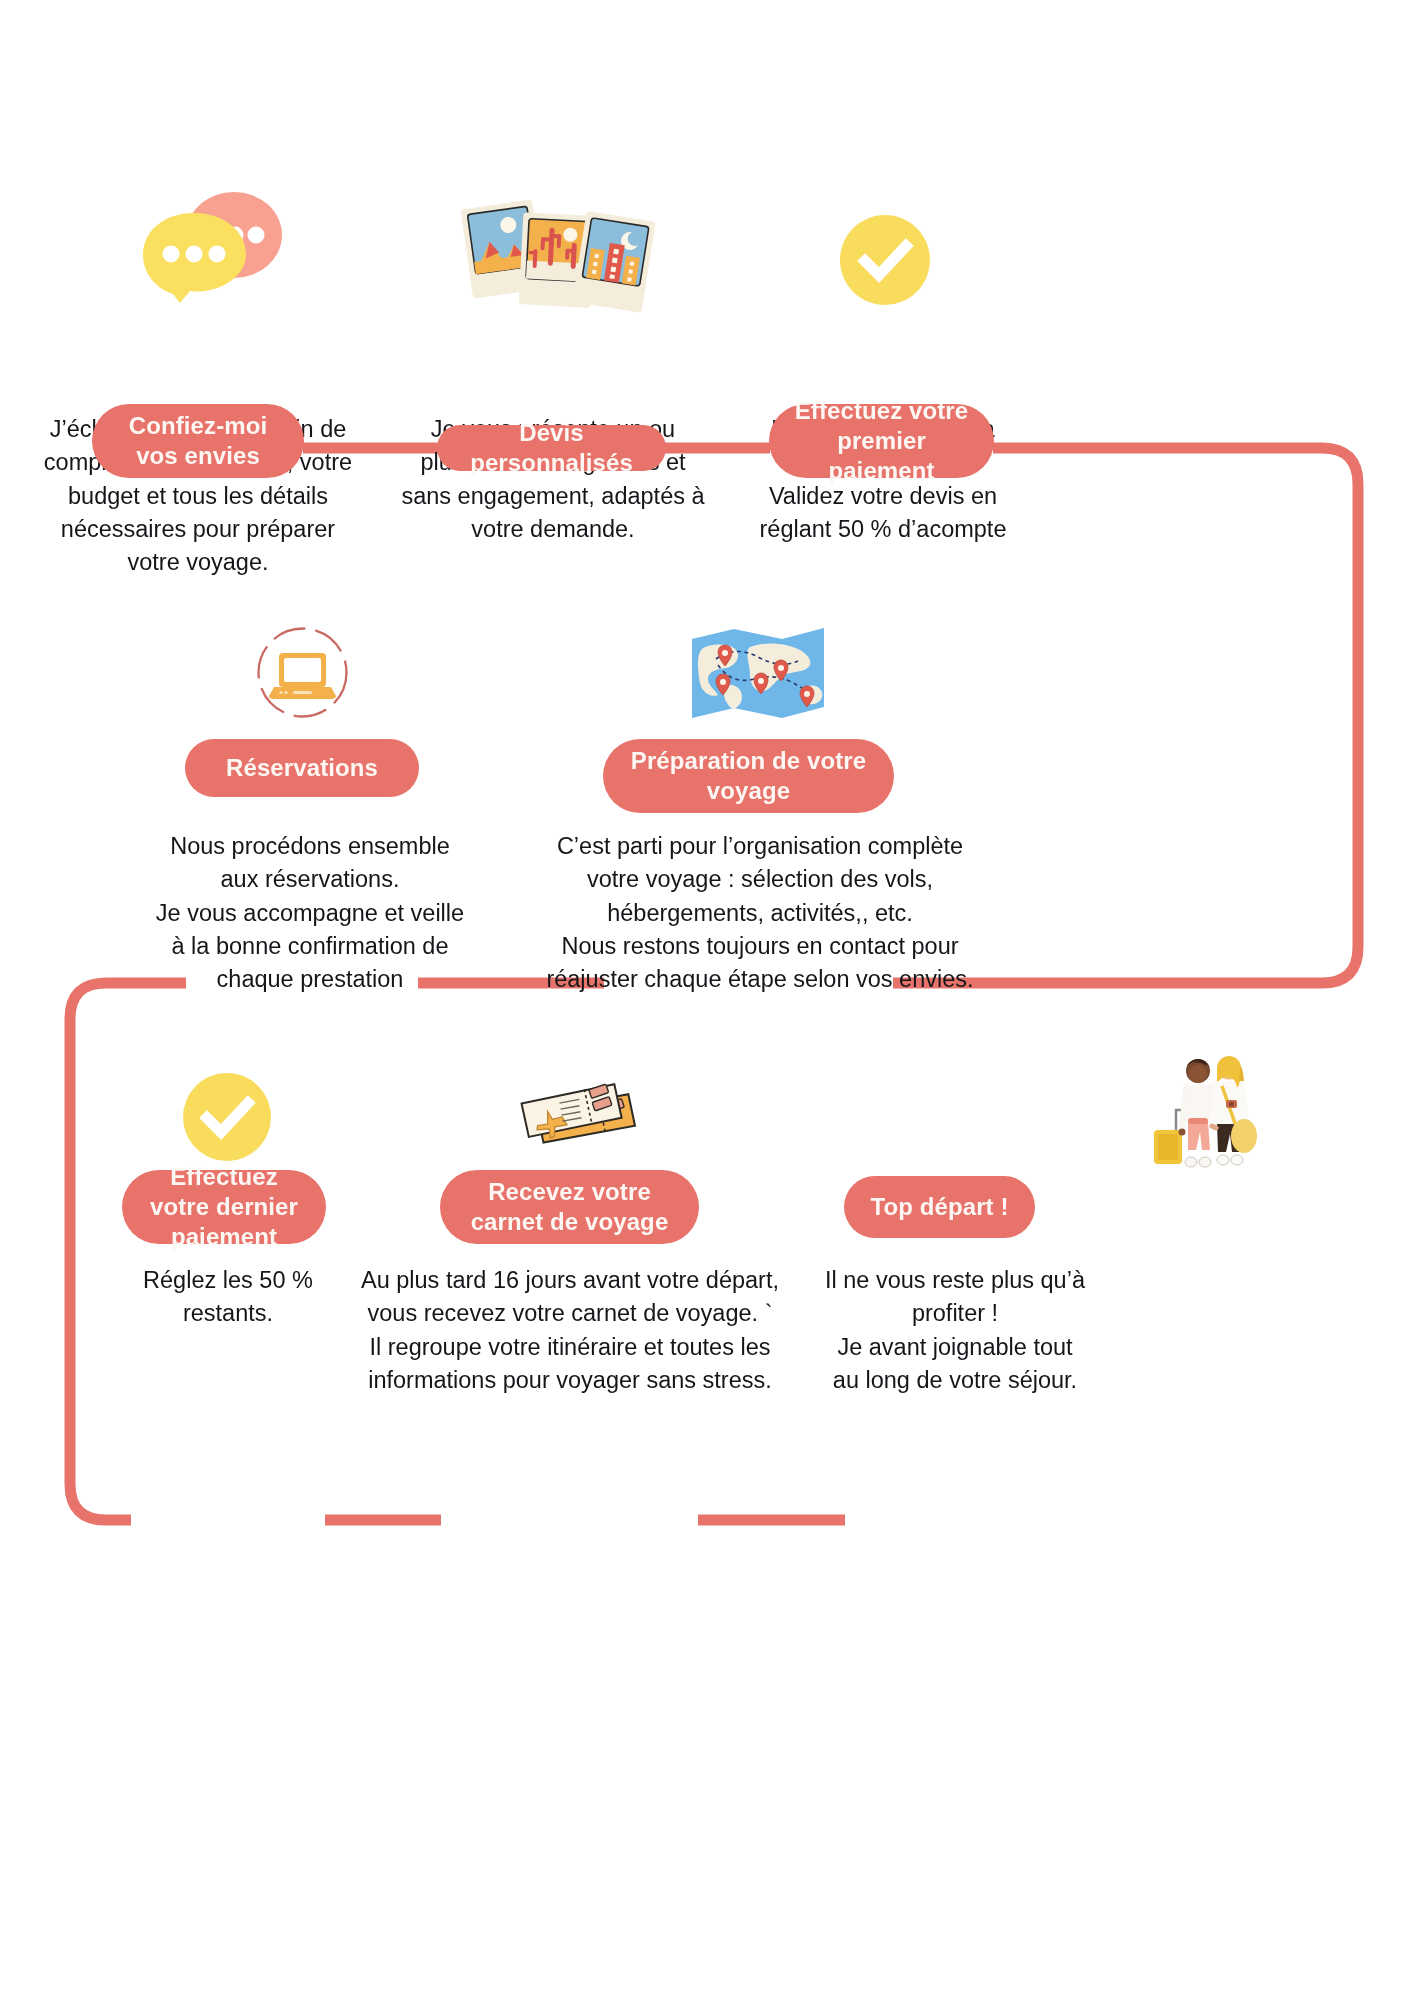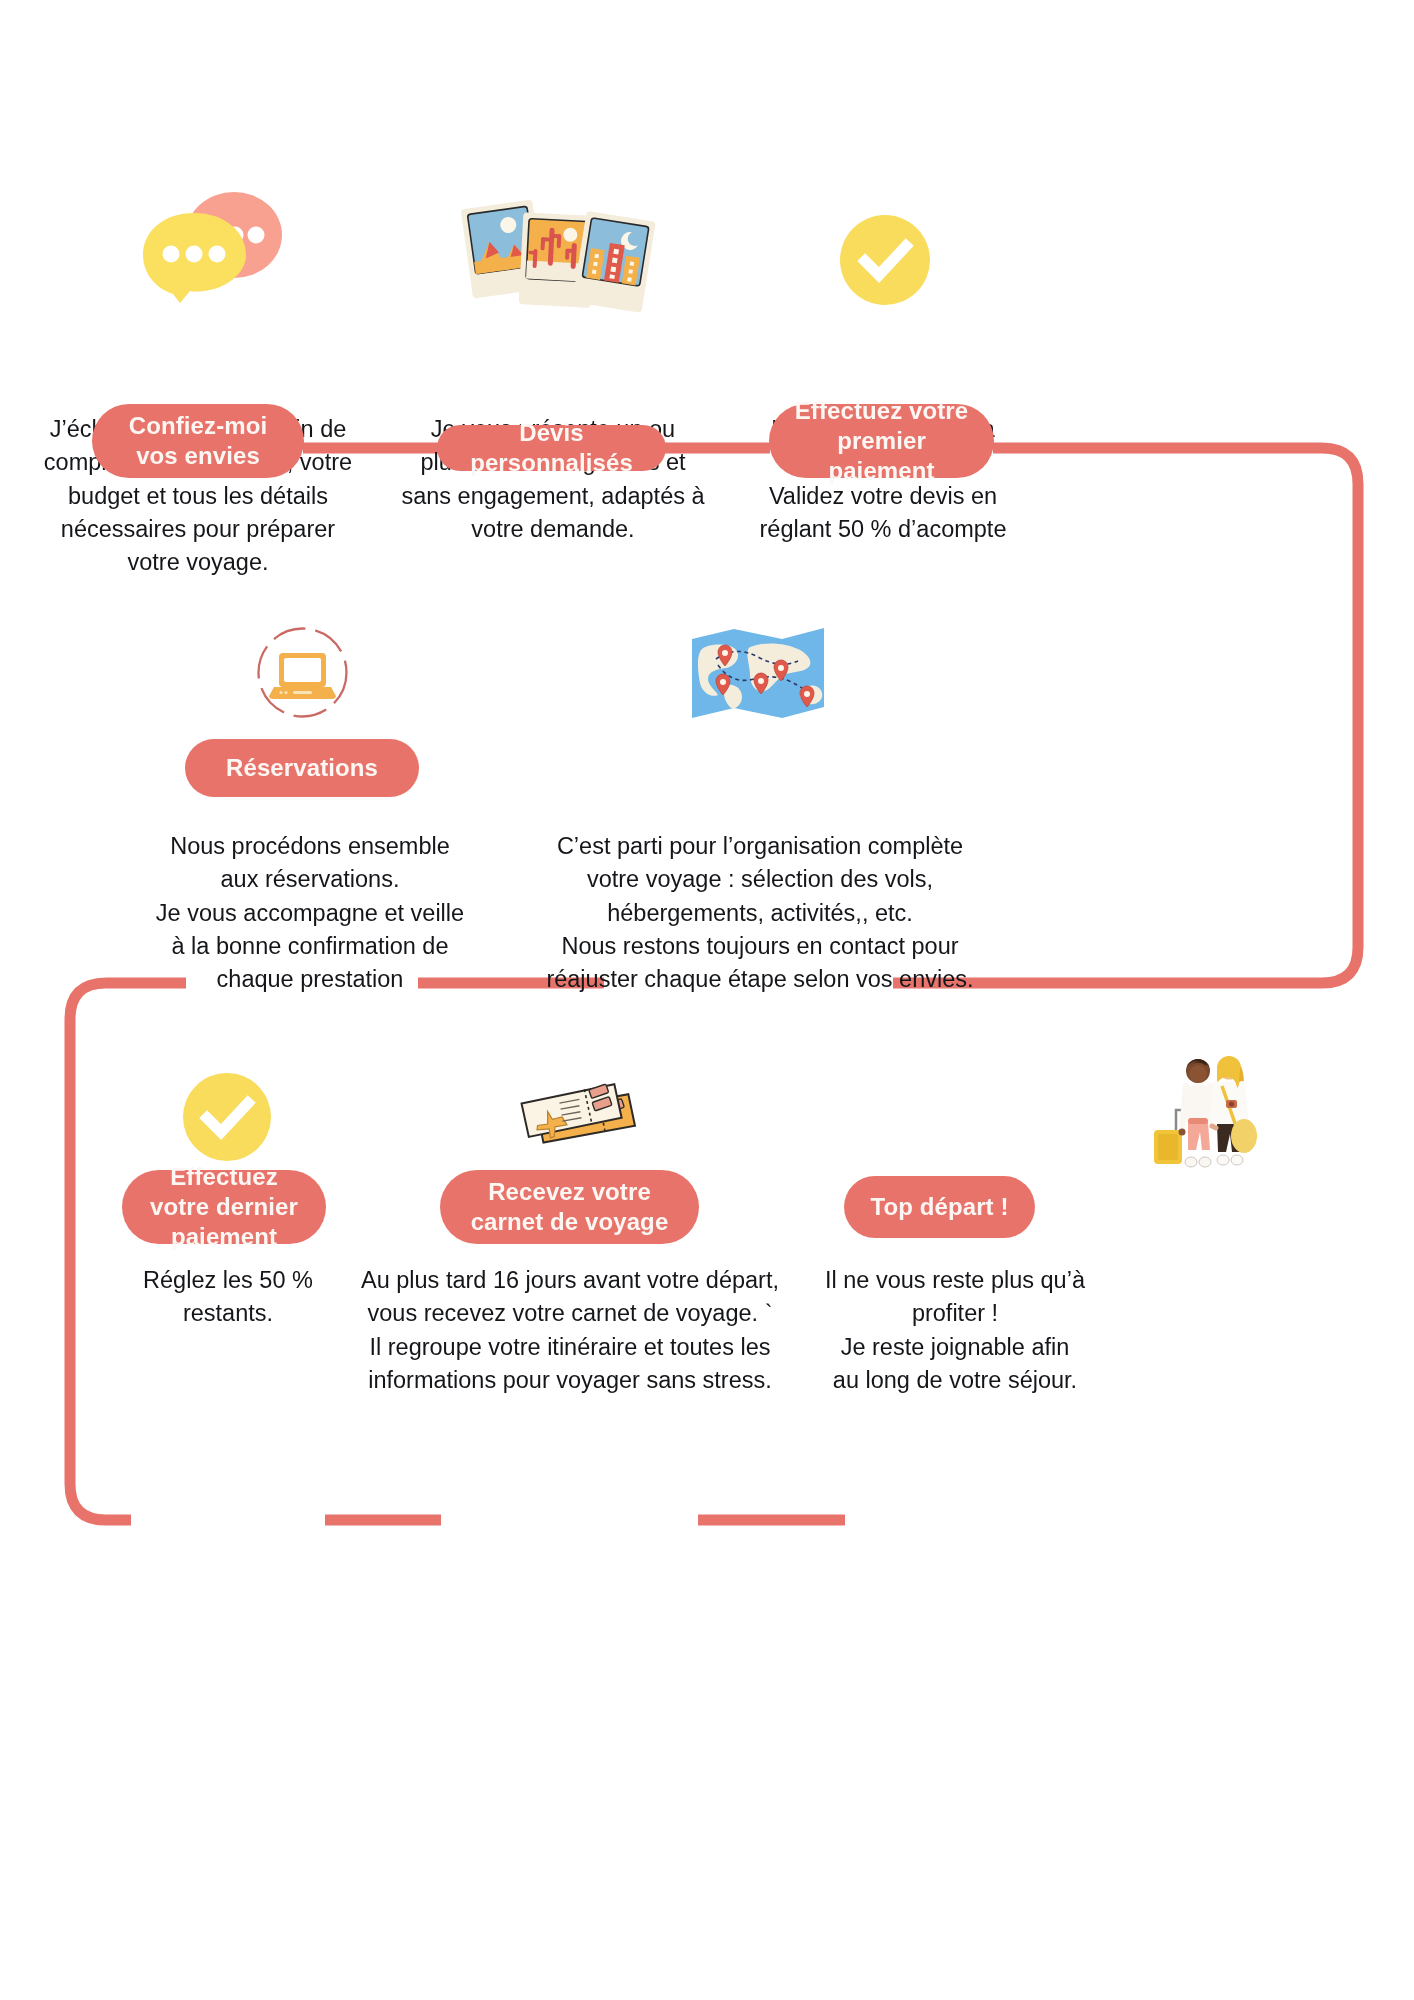--- a/index.html
+++ b/index.html
@@ -286,20 +286,22 @@
   <div class="pill" style="left:92px; top:404px; width:212px; height:74px;">Confiez-moi vos
 envies</div>
 
   <div class="pill" style="left:437px; top:425px; width:229px; height:46px;">Devis personnalisés</div>
 
   <div class="pill" style="left:769px; top:404px; width:225px; height:74px;">Effectuez votre
 premier paiement</div>
 
   <div class="pill" style="left:185px; top:739px; width:234px; height:58px;">Réservations</div>
 
+  <div class="pill" style="left:603px; top:739px; width:291px; height:74px;">Préparation de votre
+voyage</div>
 
   <div class="pill" style="left:122px; top:1170px; width:204px; height:74px;">Effectuez votre
 dernier paiement</div>
 
   <div class="pill" style="left:844px; top:1176px; width:191px; height:62px;">Top départ !</div>
 
   <div class="pill" style="left:440px; top:1170px; width:259px; height:74px;">Recevez votre carnet
 de voyage</div>
 
   <div class="body-text" style="left:32px; top:413px; width:332px;">J’échange avec vous afin de
@@ -333,16 +335,16 @@
   <div class="body-text" style="left:78px; top:1264px; width:300px;">Réglez les 50 %
 restants.</div>
 
   <div class="body-text" style="left:347px; top:1264px; width:446px;">Au plus tard 16 jours avant votre départ,
 vous recevez votre carnet de voyage. `
 Il regroupe votre itinéraire et toutes les
 informations pour voyager sans stress.</div>
 
   <div class="body-text" style="left:795px; top:1264px; width:320px;">Il ne vous reste plus qu’à
 profiter !
-Je reste joignable afin
+Je avant joignable tout
 au long de votre séjour.</div>
 
 </div>
 
 </body></html>

